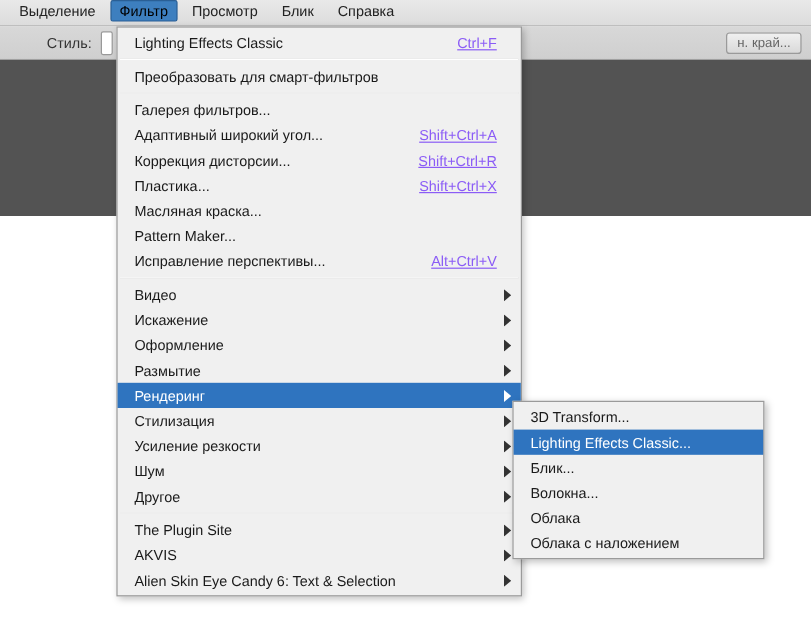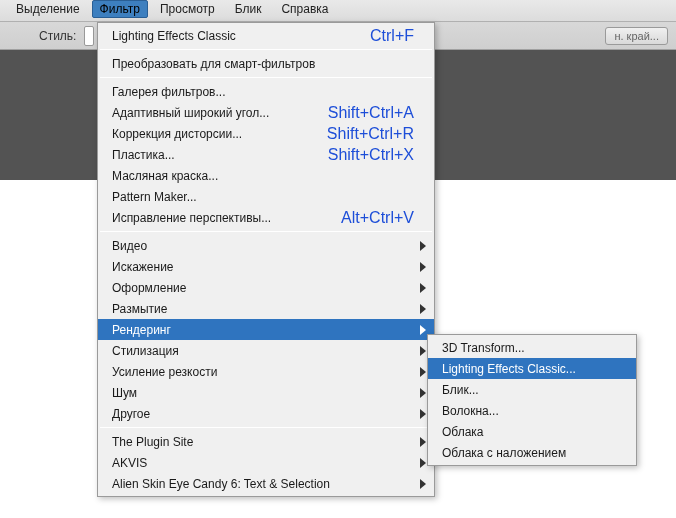--- a/index.html
+++ b/index.html
@@ -78,21 +78,21 @@
     height: 21px;
     padding: 0 20px 0 14px;
     color: #1a1a1a;
     position: relative;
   }
   .menu-row.highlight {
     background: #2f74bf;
     color: #fff;
   }
   .menu-row .lbl { flex: 1; }
-  .menu-row .shortcut { color: #1d4ed8; font-size: 16px; }
+  .menu-row .shortcut { color: #8b5cf6; font-size: 12px; text-decoration: underline; }
   .sep {
     height: 1px;
     margin: 3px 2px;
     background: #c4c4c4;
     border-bottom: 1px solid #fff;
   }
   .arrow {
     position: absolute;
     right: 8px;
     top: 50%;

